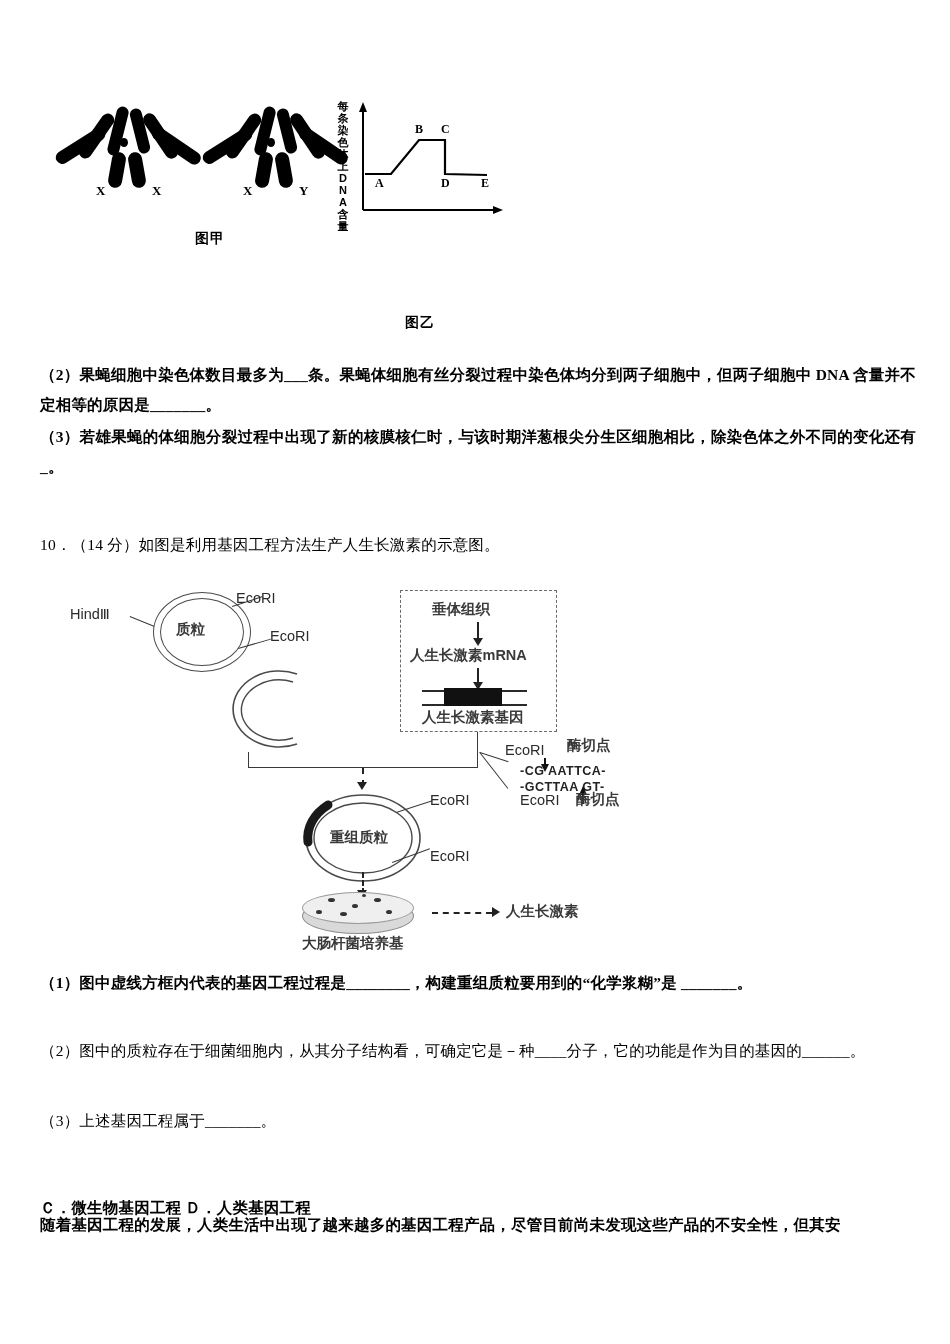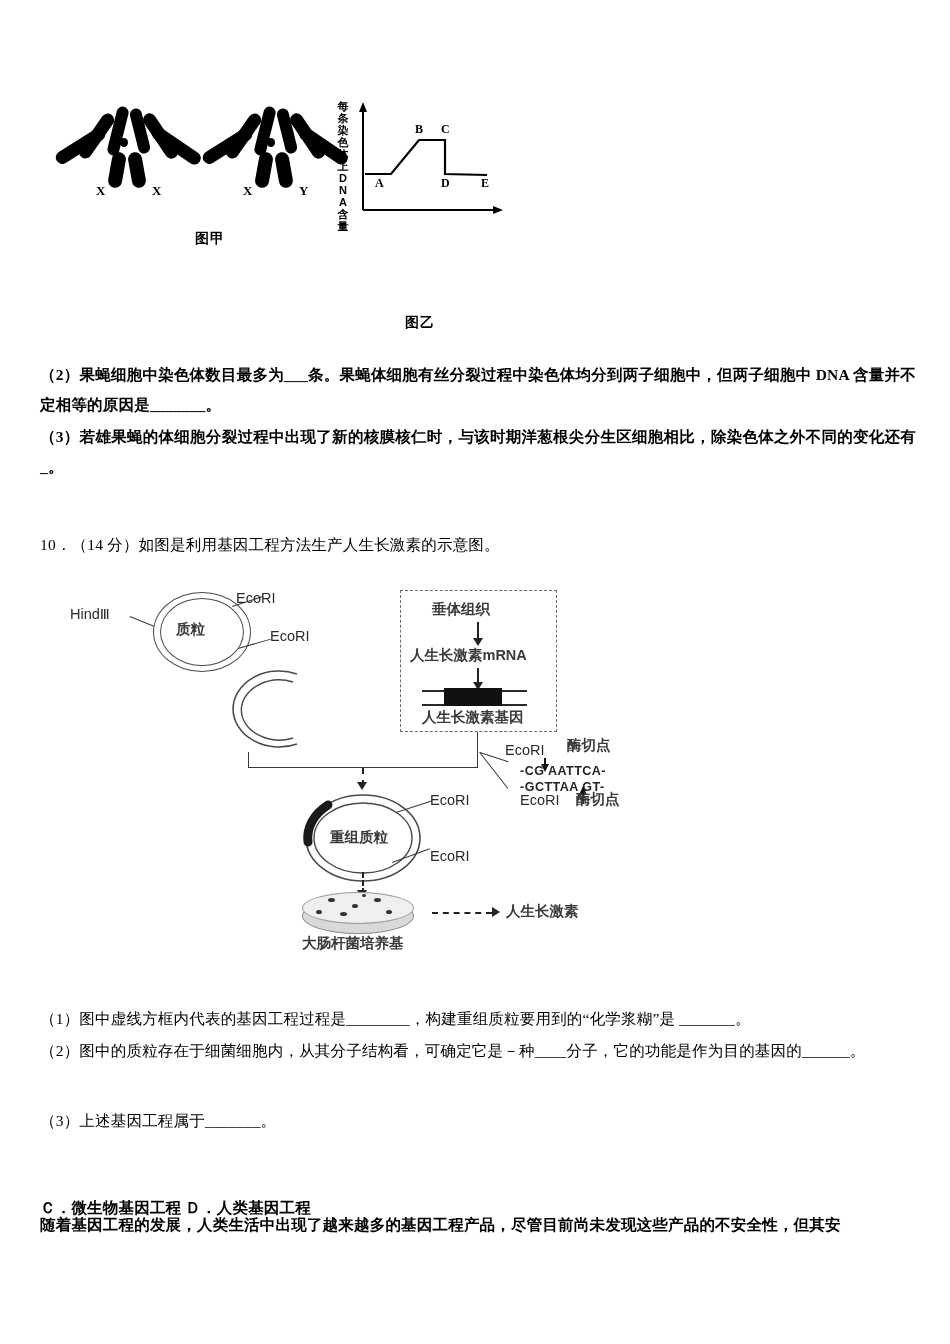--- a/index.html
+++ b/index.html
@@ -245,21 +245,21 @@
     <div class="spot" style="left:346px;top:330px;width:6px;height:4px;"></div>
     <div class="spot" style="left:276px;top:330px;width:6px;height:4px;"></div>
     <div class="spot" style="left:322px;top:314px;width:4px;height:3px;"></div>
     <div class="lblcn" style="left:262px;top:354px;">大肠杆菌培养基</div>
 
     <div class="hdash" style="left:392px;top:332px;width:60px;"></div>
     <div class="harrow" style="left:452px;top:327px;"></div>
     <div class="lblcn" style="left:466px;top:322px;">人生长激素</div>
   </div>
 
-  <div class="qtext normal" style="top:1004px;">（1）图中虚线方框内代表的基因工程过程是________，构建重组质粒要用到的“化学浆糊”是 _______。</div>
+  <div class="qtext normal" style="top:968px;font-weight:bold;">（1）图中虚线方框内代表的基因工程过程是________，构建重组质粒要用到的“化学浆糊”是 _______。</div>
   <div class="qtext normal" style="top:1036px;">（2）图中的质粒存在于细菌细胞内，从其分子结构看，可确定它是－种____分子，它的功能是作为目的基因的______。</div>
   <div class="qtext normal" style="top:1106px;">（3）上述基因工程属于_______。</div>
 
   <div class="qtext" style="top:1175px;margin-top:18px;">Ｃ．微生物基因工程   Ｄ．人类基因工程</div>
 
   <div class="qtext" style="top:1210px;">随着基因工程的发展，人类生活中出现了越来越多的基因工程产品，尽管目前尚未发现这些产品的不安全性，但其安</div>
 
 </div>
 
 </body></html>

